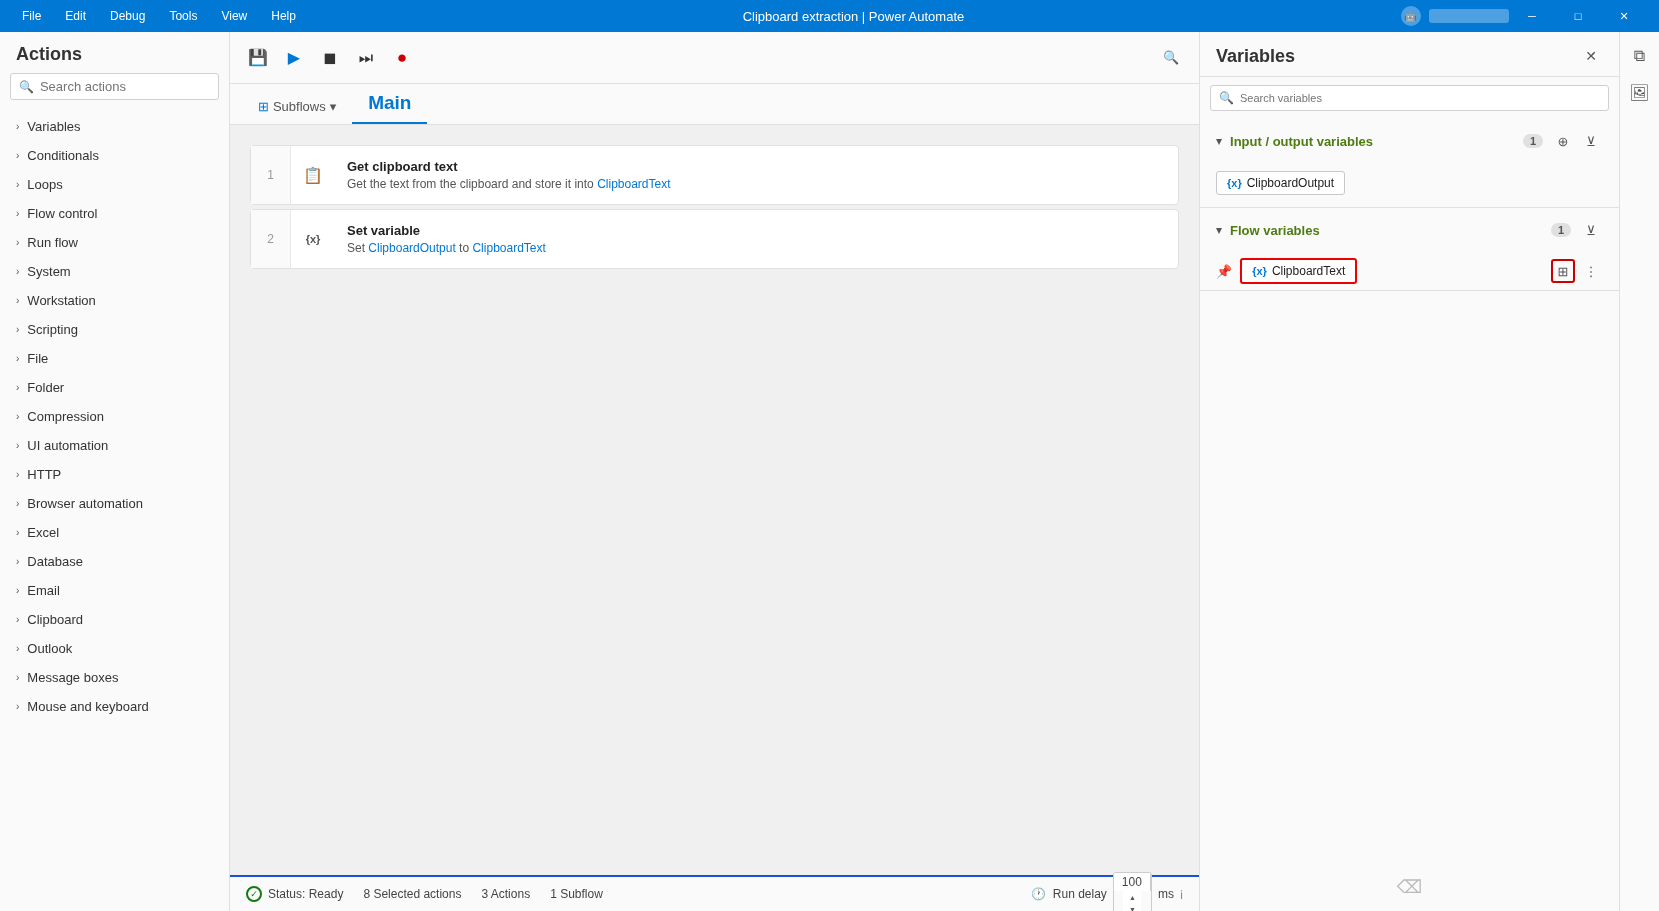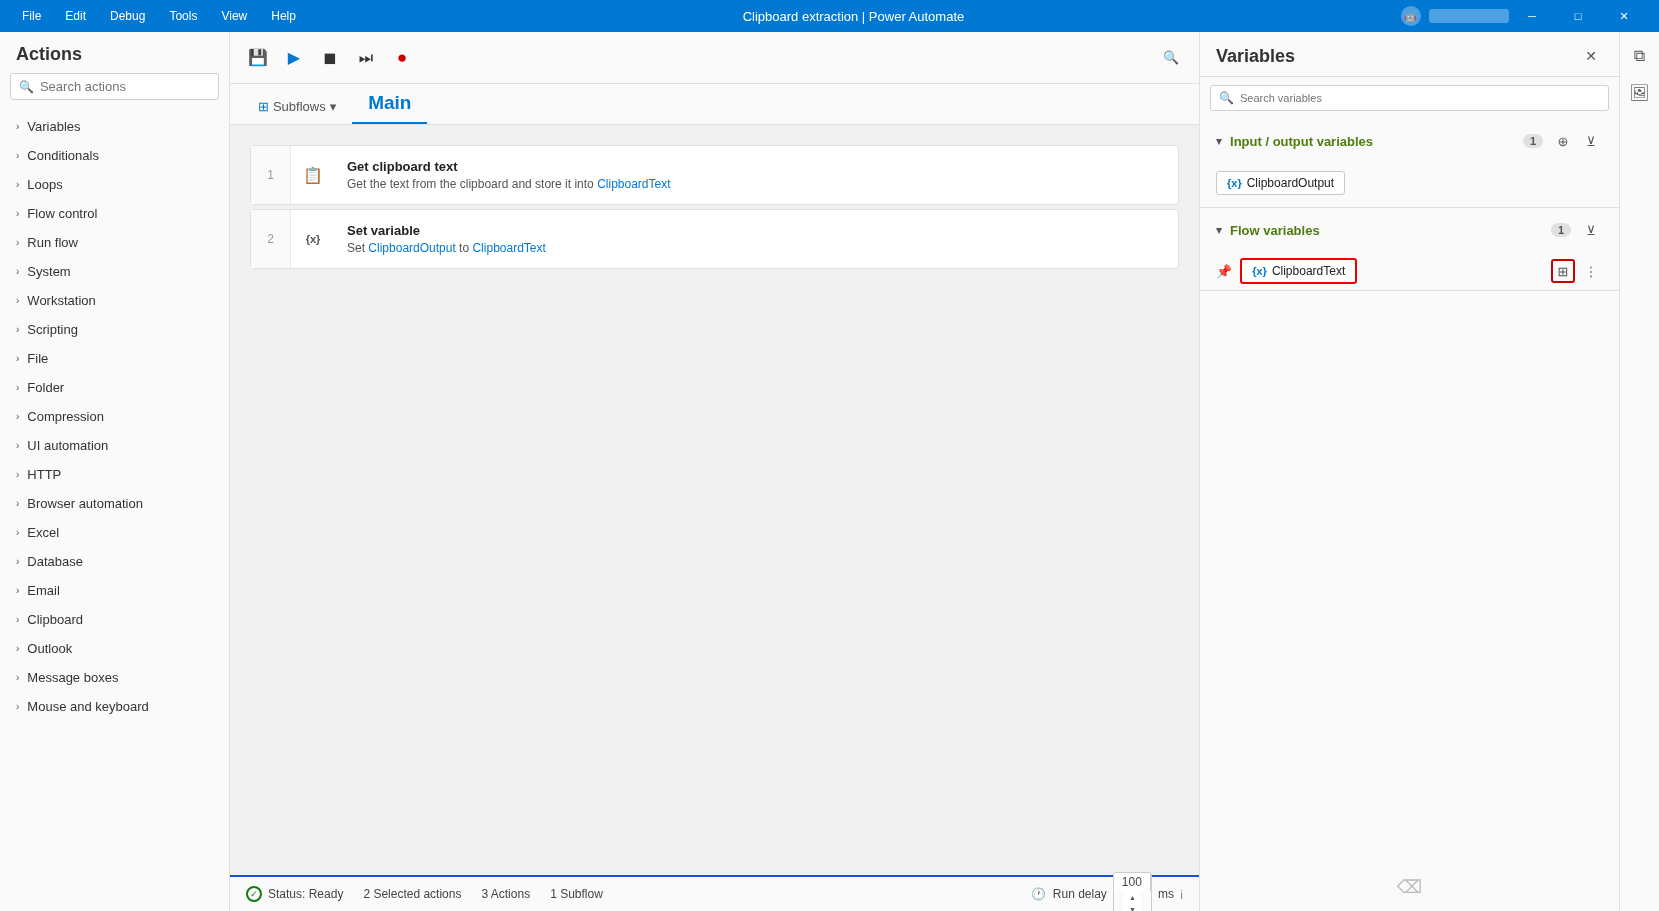--- a/index.html
+++ b/index.html
@@ -603,21 +603,21 @@
           </div>
         </div>
       </div>
     </div>
 
     <div class="statusbar">
       <div class="status-ready">
         <div class="status-dot"></div>
         <span>Status: Ready</span>
       </div>
-      <span>2 Selected actions</span>
+      <span>8 Selected actions</span>
       <span>3 Actions</span>
       <span>1 Subflow</span>
       <div class="statusbar-spacer"></div>
       <div class="run-delay">
         <span>🕐</span>
         <span>Run delay</span>
         <div class="run-delay-input">
           <div class="run-delay-val">100</div>
           <div class="run-delay-arrows">
             <div class="run-delay-arrow">▲</div>

